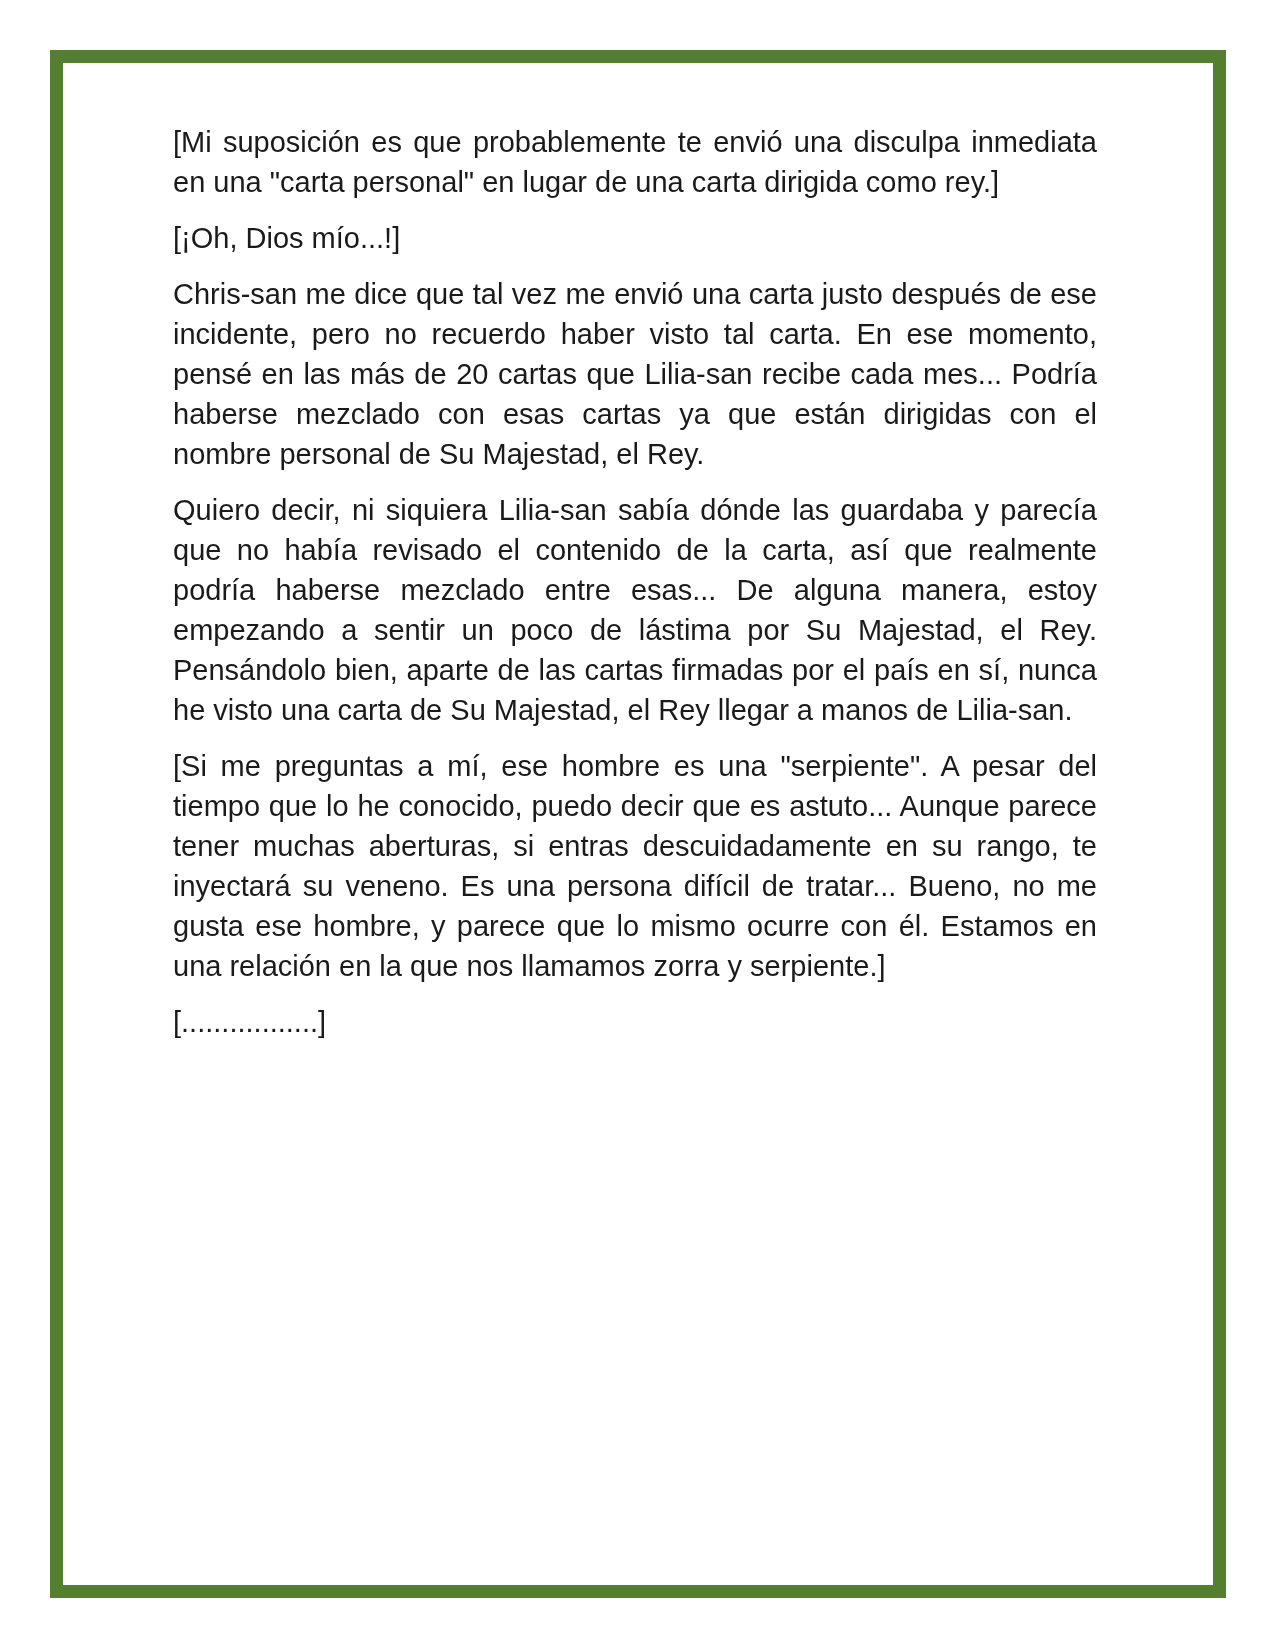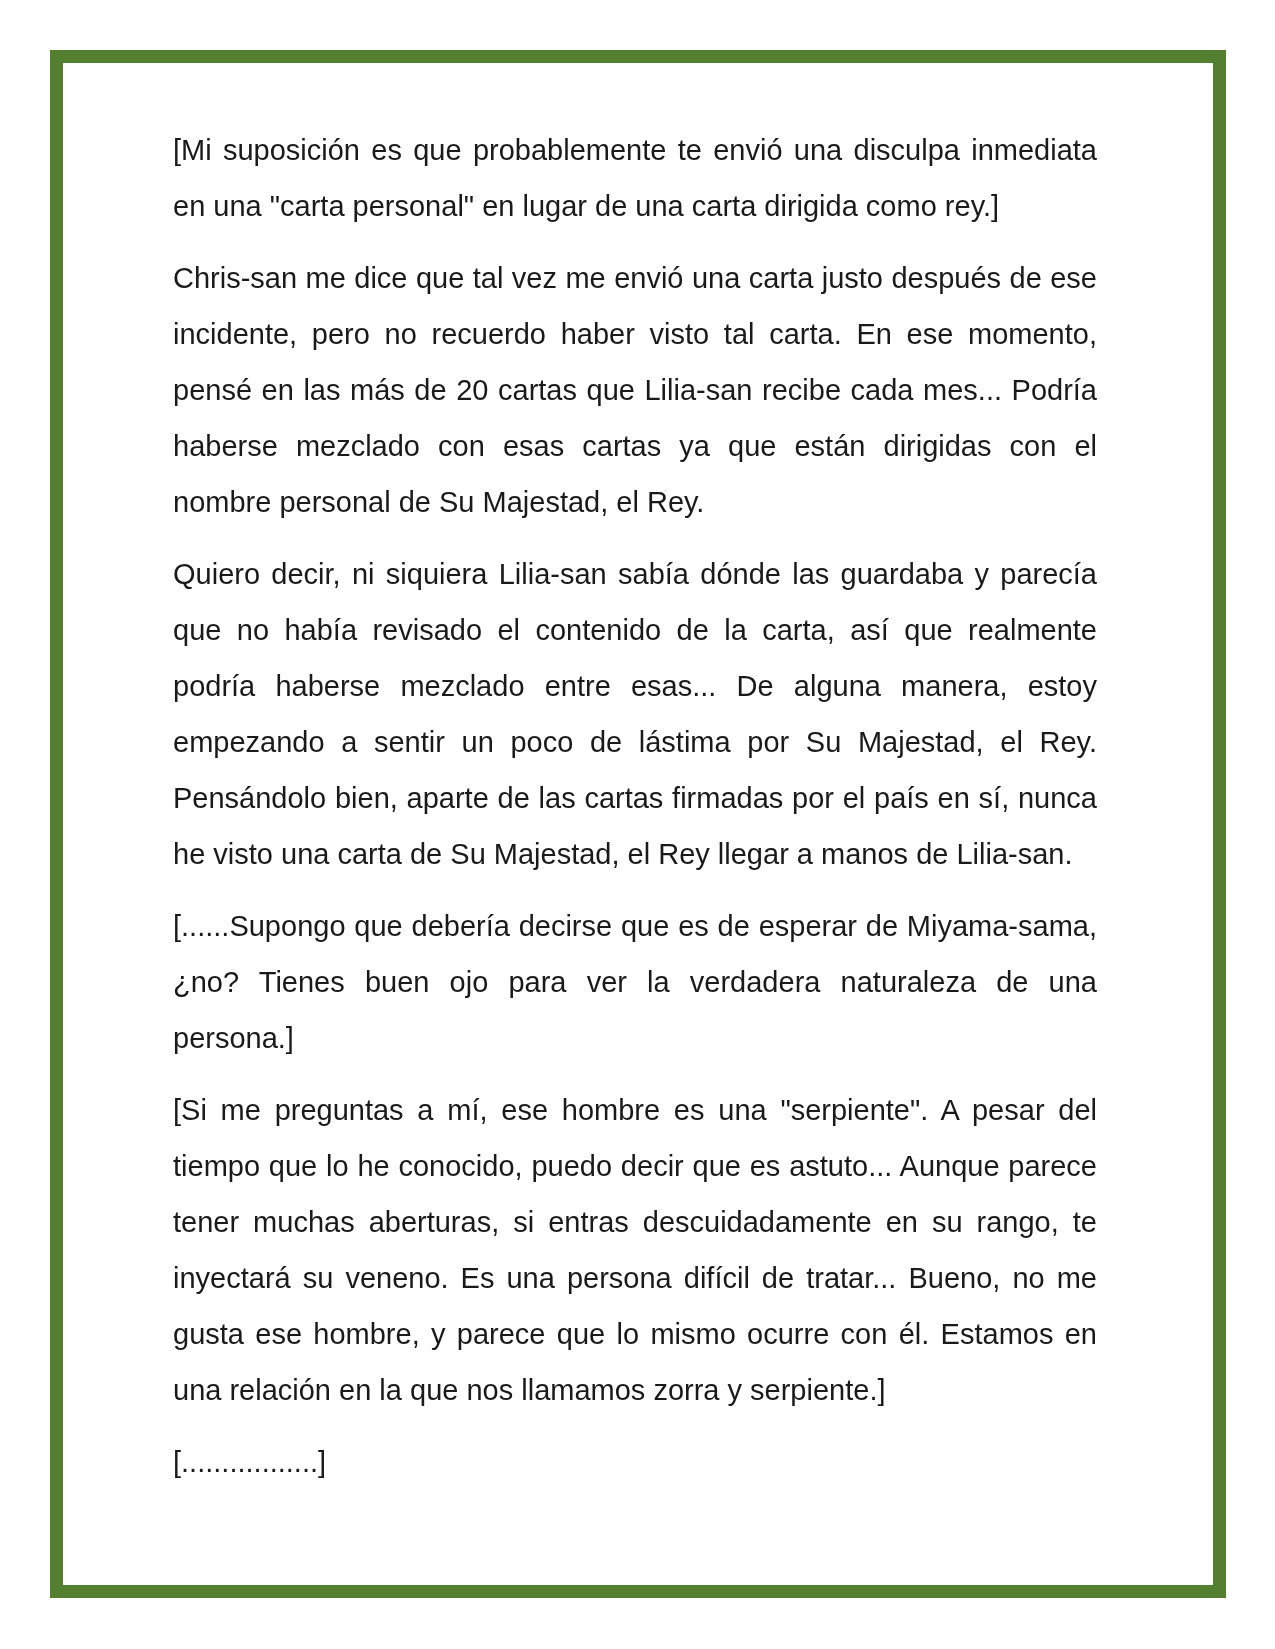--- a/index.html
+++ b/index.html
@@ -24,33 +24,33 @@
     border: 13px solid #547e30;
     background: transparent;
   }
   .doc-content {
     position: absolute;
     left: 173px;
     top: 122px;
     width: 924px;
     color: #1a1a1a;
     font-size: 29px;
-    line-height: 56px;
+    line-height: 40px;
     text-align: justify;
   }
   .doc-content p {
     margin: 0 0 16px 0;
     white-space: pre-wrap;
   }
 </style>
 </head>
 <body style="background: rgb(255, 255, 255);">
 
 <div class="page-frame" style="border-color: rgb(84, 126, 48);"></div>
 
 <div class="doc-content" style="color: rgb(26, 26, 26);">
   <p>[Mi suposición es que probablemente te envió una disculpa inmediata en una "carta personal" en lugar de una carta dirigida como rey.]</p>
+  <p>[¡Oh, Dios mío...!]</p>
   <p>Chris-san me dice que tal vez me envió una carta justo después de ese incidente, pero no recuerdo haber visto tal carta. En ese momento, pensé en las más de 20 cartas que Lilia-san recibe cada mes... Podría haberse mezclado con esas cartas ya que están dirigidas con el nombre personal de Su Majestad, el Rey.</p>
   <p>Quiero decir, ni siquiera Lilia-san sabía dónde las guardaba y parecía que no había revisado el contenido de la carta, así que realmente podría haberse mezclado entre esas... De alguna manera, estoy empezando a sentir un poco de lástima por Su Majestad, el Rey. Pensándolo bien, aparte de las cartas firmadas por el país en sí, nunca he visto una carta de Su Majestad, el Rey llegar a manos de Lilia-san.</p>
-  <p>[......Supongo que debería decirse que es de esperar de Miyama-sama, ¿no? Tienes buen ojo para ver la verdadera naturaleza de una persona.]</p>
   <p>[Si me preguntas a mí, ese hombre es una "serpiente". A pesar del tiempo que lo he conocido, puedo decir que es astuto... Aunque parece tener muchas aberturas, si entras descuidadamente en su rango, te inyectará su veneno. Es una persona difícil de tratar... Bueno, no me gusta ese hombre, y parece que lo mismo ocurre con él. Estamos en una relación en la que nos llamamos zorra y serpiente.]</p>
   <p>[.................]</p>
 </div>
 
 </body></html>

